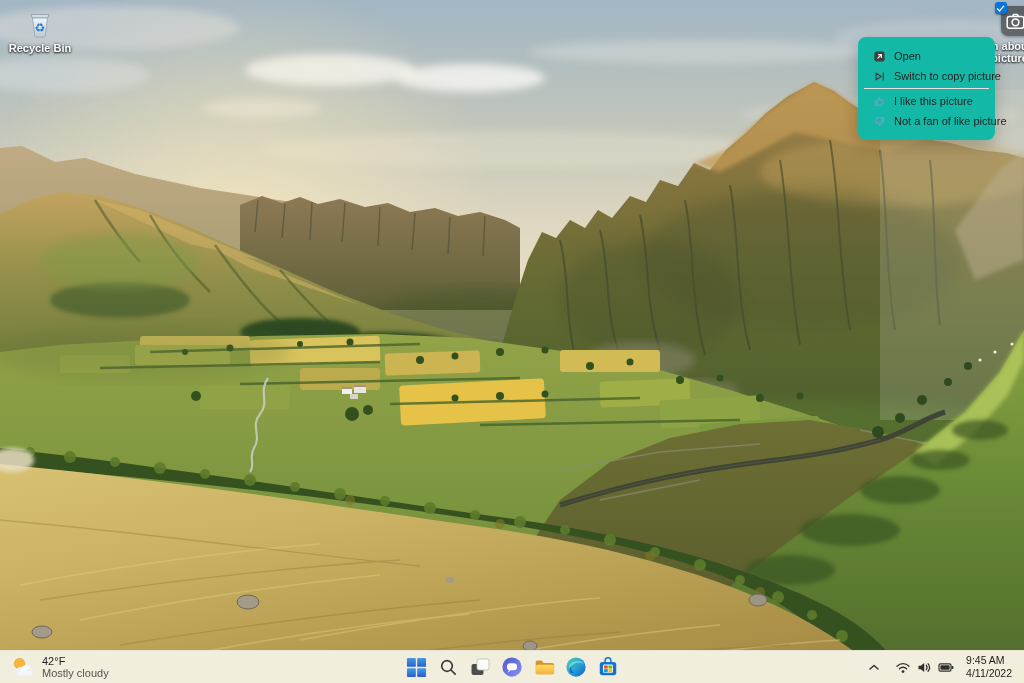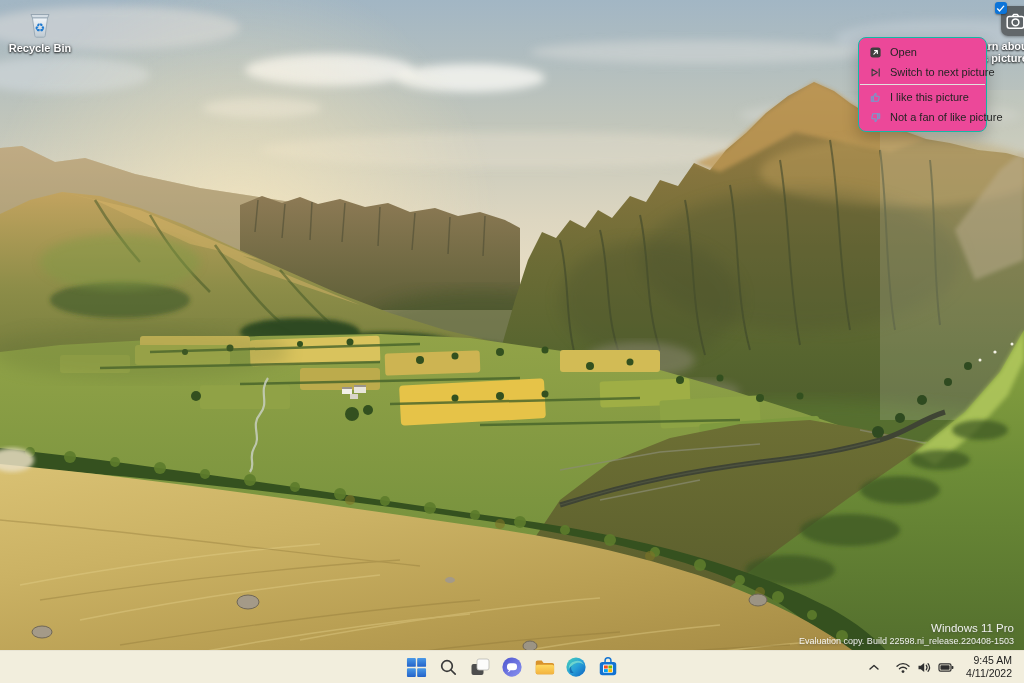--- a/index.html
+++ b/index.html
@@ -14,21 +14,21 @@
   #icon-recycle{left:4px;top:6px;width:72px;}
   #icon-spotlight{left:954px;top:2px;width:92px;}
   .tile-wrap{position:relative;width:30px;height:30px;margin:4px 0 2px 31px;}
   .camera-tile{width:30px;height:30px;border-radius:7px;background:rgba(45,45,45,.62);
                display:grid;place-items:center;box-shadow:0 1px 3px rgba(0,0,0,.35);}
   .check-badge{position:absolute;left:-6px;top:-4px;width:12px;height:12px;border-radius:3px;
                background:#0b74d9;display:grid;place-items:center;box-shadow:0 1px 2px rgba(0,0,0,.4);}
 
   
   .context-menu{position:absolute;left:858px;top:37px;width:127px;z-index:10;
-                background:#ec4899;border:1px solid #14b8a6;border-radius:8px;
+                background:#14b8a6;border:5px solid #14b8a6;border-radius:8px;
                 box-shadow:0 6px 16px rgba(0,0,0,.22);padding:4px 0;}
   .menu-item{display:flex;align-items:center;gap:8px;height:20px;padding:0 9px;
              font-size:11px;color:#242424;cursor:default;white-space:nowrap;}
   .mi-icon{width:14px;height:14px;flex:0 0 14px;display:grid;place-items:center;}
   .menu-sep{height:1px;background:#e4e2df;margin:2px 1px;}
 
   
   .watermark{position:absolute;right:10px;bottom:36px;text-align:right;z-index:3;
              color:rgba(255,255,255,.9);text-shadow:0 1px 2px rgba(70,70,70,.5);}
   .wm1{font-size:11.5px;line-height:13px;}
@@ -40,21 +40,21 @@
   .weather-widget{position:absolute;left:0;top:0;height:32px;display:flex;align-items:center;
                   gap:7px;padding:0 10px;}
   .w-temp{font-size:11px;line-height:12px;color:#1f1f1f;}
   .w-cond{font-size:11px;line-height:12px;color:#55544b;}
   .tb-center{position:absolute;left:50%;top:0;height:32px;transform:translateX(-50%);
              display:flex;align-items:center;gap:4px;}
   .tb-btn{width:28px;height:28px;border-radius:5px;display:grid;place-items:center;}
   .tb-tray{position:absolute;right:0;top:0;height:32px;display:flex;align-items:center;
            gap:9px;padding-right:12px;}
   .tray-btn{display:flex;align-items:center;gap:6px;height:26px;padding:0 3px;border-radius:4px;}
-  .clock{text-align:right;font-size:10.5px;line-height:13px;color:#1c1c1c;}
+  .clock{text-align:left;font-size:10.5px;line-height:13px;color:#1c1c1c;}
 </style>
 </head>
 <body>
 
 <div class="screen">
 
   <svg class="wallpaper" viewBox="0 0 1024 683" preserveAspectRatio="none" xmlns="http://www.w3.org/2000/svg">
     <defs>
       <linearGradient id="skyG" x1="0" y1="0" x2="0" y2="1">
         <stop offset="0" stop-color="#a2b6c4"></stop>
@@ -361,43 +361,39 @@
             <path d="M1.6,5.4 L4,7.7 L8.6,2.4" fill="none" stroke="#fff" stroke-width="1.5" stroke-linecap="round" stroke-linejoin="round"></path>
           </svg>
       </div>
     </div>
     <div class="icon-label">
       <div>Learn about</div>
       <div>this picture</div>
     </div>
   </div>
 
-  <div class="watermark">
-    <div class="wm1">Windows 11 Pro</div>
-    <div class="wm2">Evaluation copy. Build 22598.ni_release.220408-1503</div>
-  </div>
 
   <div class="context-menu">
     <div class="menu-item">
       <span class="mi-icon">
         <svg width="13" height="13" viewBox="0 0 14 14">
           <rect x="1.5" y="1.5" width="11" height="11" rx="2.6" fill="#3f3f3f"></rect>
           <path d="M5.2,8.8 L8.8,5.2 M6,5 h3 v3" fill="none" stroke="#fff" stroke-width="1.2" stroke-linecap="round" stroke-linejoin="round"></path>
         </svg>
       </span>
       <span class="mi-label">Open</span>
     </div>
     <div class="menu-item">
       <span class="mi-icon">
         <svg width="13" height="13" viewBox="0 0 14 14">
           <path d="M3.3,3.4 L9,7 L3.3,10.6 Z" fill="none" stroke="#3f3f3f" stroke-width="1.2" stroke-linejoin="round"></path>
           <line x1="11" y1="3.2" x2="11" y2="10.8" stroke="#3f3f3f" stroke-width="1.3" stroke-linecap="round"></line>
         </svg>
       </span>
-      <span class="mi-label">Switch to next picture</span>
+      <span class="mi-label">Switch to copy picture</span>
     </div>
     <div class="menu-sep"></div>
     <div class="menu-item">
       <span class="mi-icon">
         <svg width="13" height="13" viewBox="0 0 14 14">
           <path d="M4.6,6.4 L6.4,3.1 C6.7,2.5 7.6,2.7 7.6,3.4 L7.3,5.7 H10 C10.6,5.7 11.1,6.3 10.95,6.9 L10.2,10.1 C10.1,10.6 9.65,11 9.15,11 H4.6 Z" fill="none" stroke="#6f9fce" stroke-width="1.1" stroke-linejoin="round"></path>
           <path d="M2.5,6.3 H4.4 V11 H2.5 Z" fill="none" stroke="#6f9fce" stroke-width="1.1" stroke-linejoin="round"></path>
         </svg>
       </span>
       <span class="mi-label">I like this picture</span>
@@ -410,20 +406,36 @@
             <path d="M2.5,6.3 H4.4 V11 H2.5 Z" fill="none" stroke="#6f9fce" stroke-width="1.1" stroke-linejoin="round"></path>
           </g>
         </svg>
       </span>
       <span class="mi-label">Not a fan of like picture</span>
     </div>
   </div>
 
   <div class="taskbar">
 
+    <div class="weather-widget">
+      <svg width="25" height="25" viewBox="0 0 26 26">
+        <circle cx="10" cy="9" r="5.5" fill="#f6b63e"></circle>
+        <circle cx="10" cy="9" r="5.5" fill="none" stroke="#e09a20" stroke-width=".6"></circle>
+        <g>
+          <circle cx="11" cy="17" r="4.6" fill="#eef2f6"></circle>
+          <circle cx="16.5" cy="15.8" r="5.4" fill="#f7fafc"></circle>
+          <circle cx="21" cy="17.8" r="3.8" fill="#e8edf2"></circle>
+          <rect x="8" y="16.5" width="15.5" height="5" rx="2.5" fill="#f2f6fa"></rect>
+        </g>
+      </svg>
+      <div>
+        <div class="w-temp">42°F</div>
+        <div class="w-cond">Mostly cloudy</div>
+      </div>
+    </div>
 
     <div class="tb-center">
       <div class="tb-btn">
         <svg width="21" height="21" viewBox="0 0 22 22">
           <defs>
               <linearGradient id="stG" x1="0" y1="0" x2="0" y2="1">
             <stop offset="0" stop-color="#4a9ae8"></stop>
                 <stop offset="1" stop-color="#2362c8"></stop>
               </linearGradient>
             </defs>

